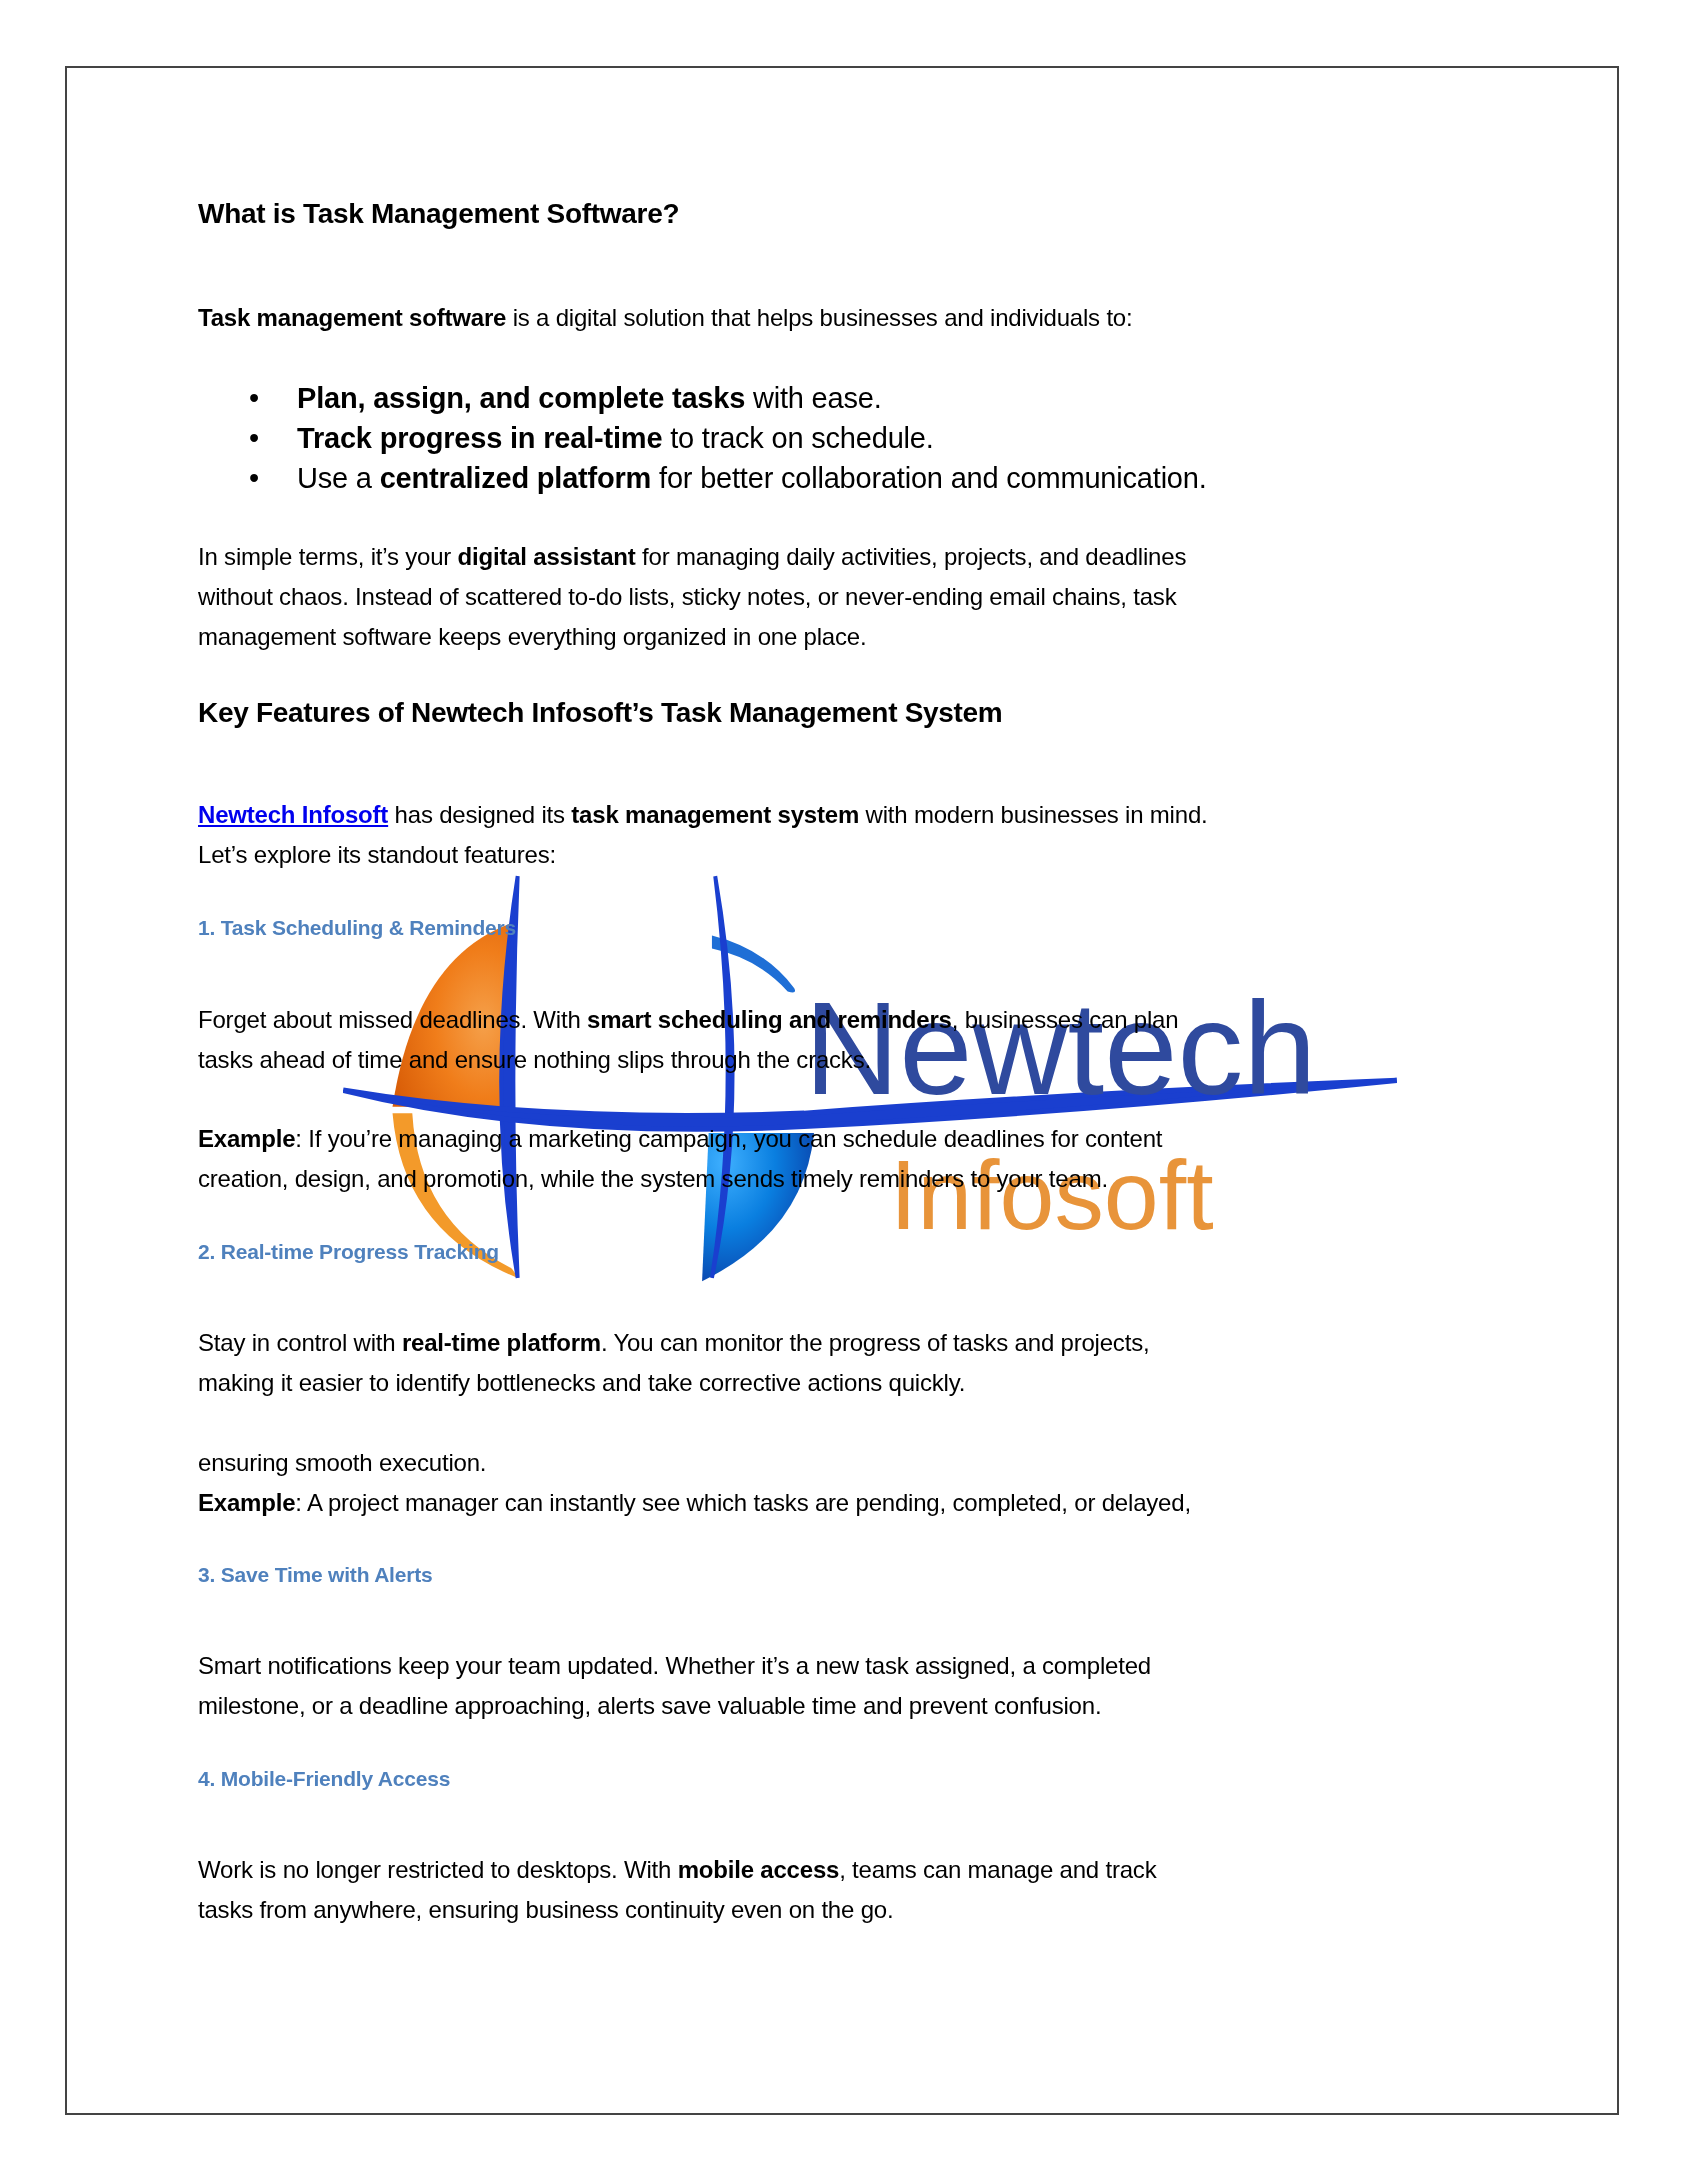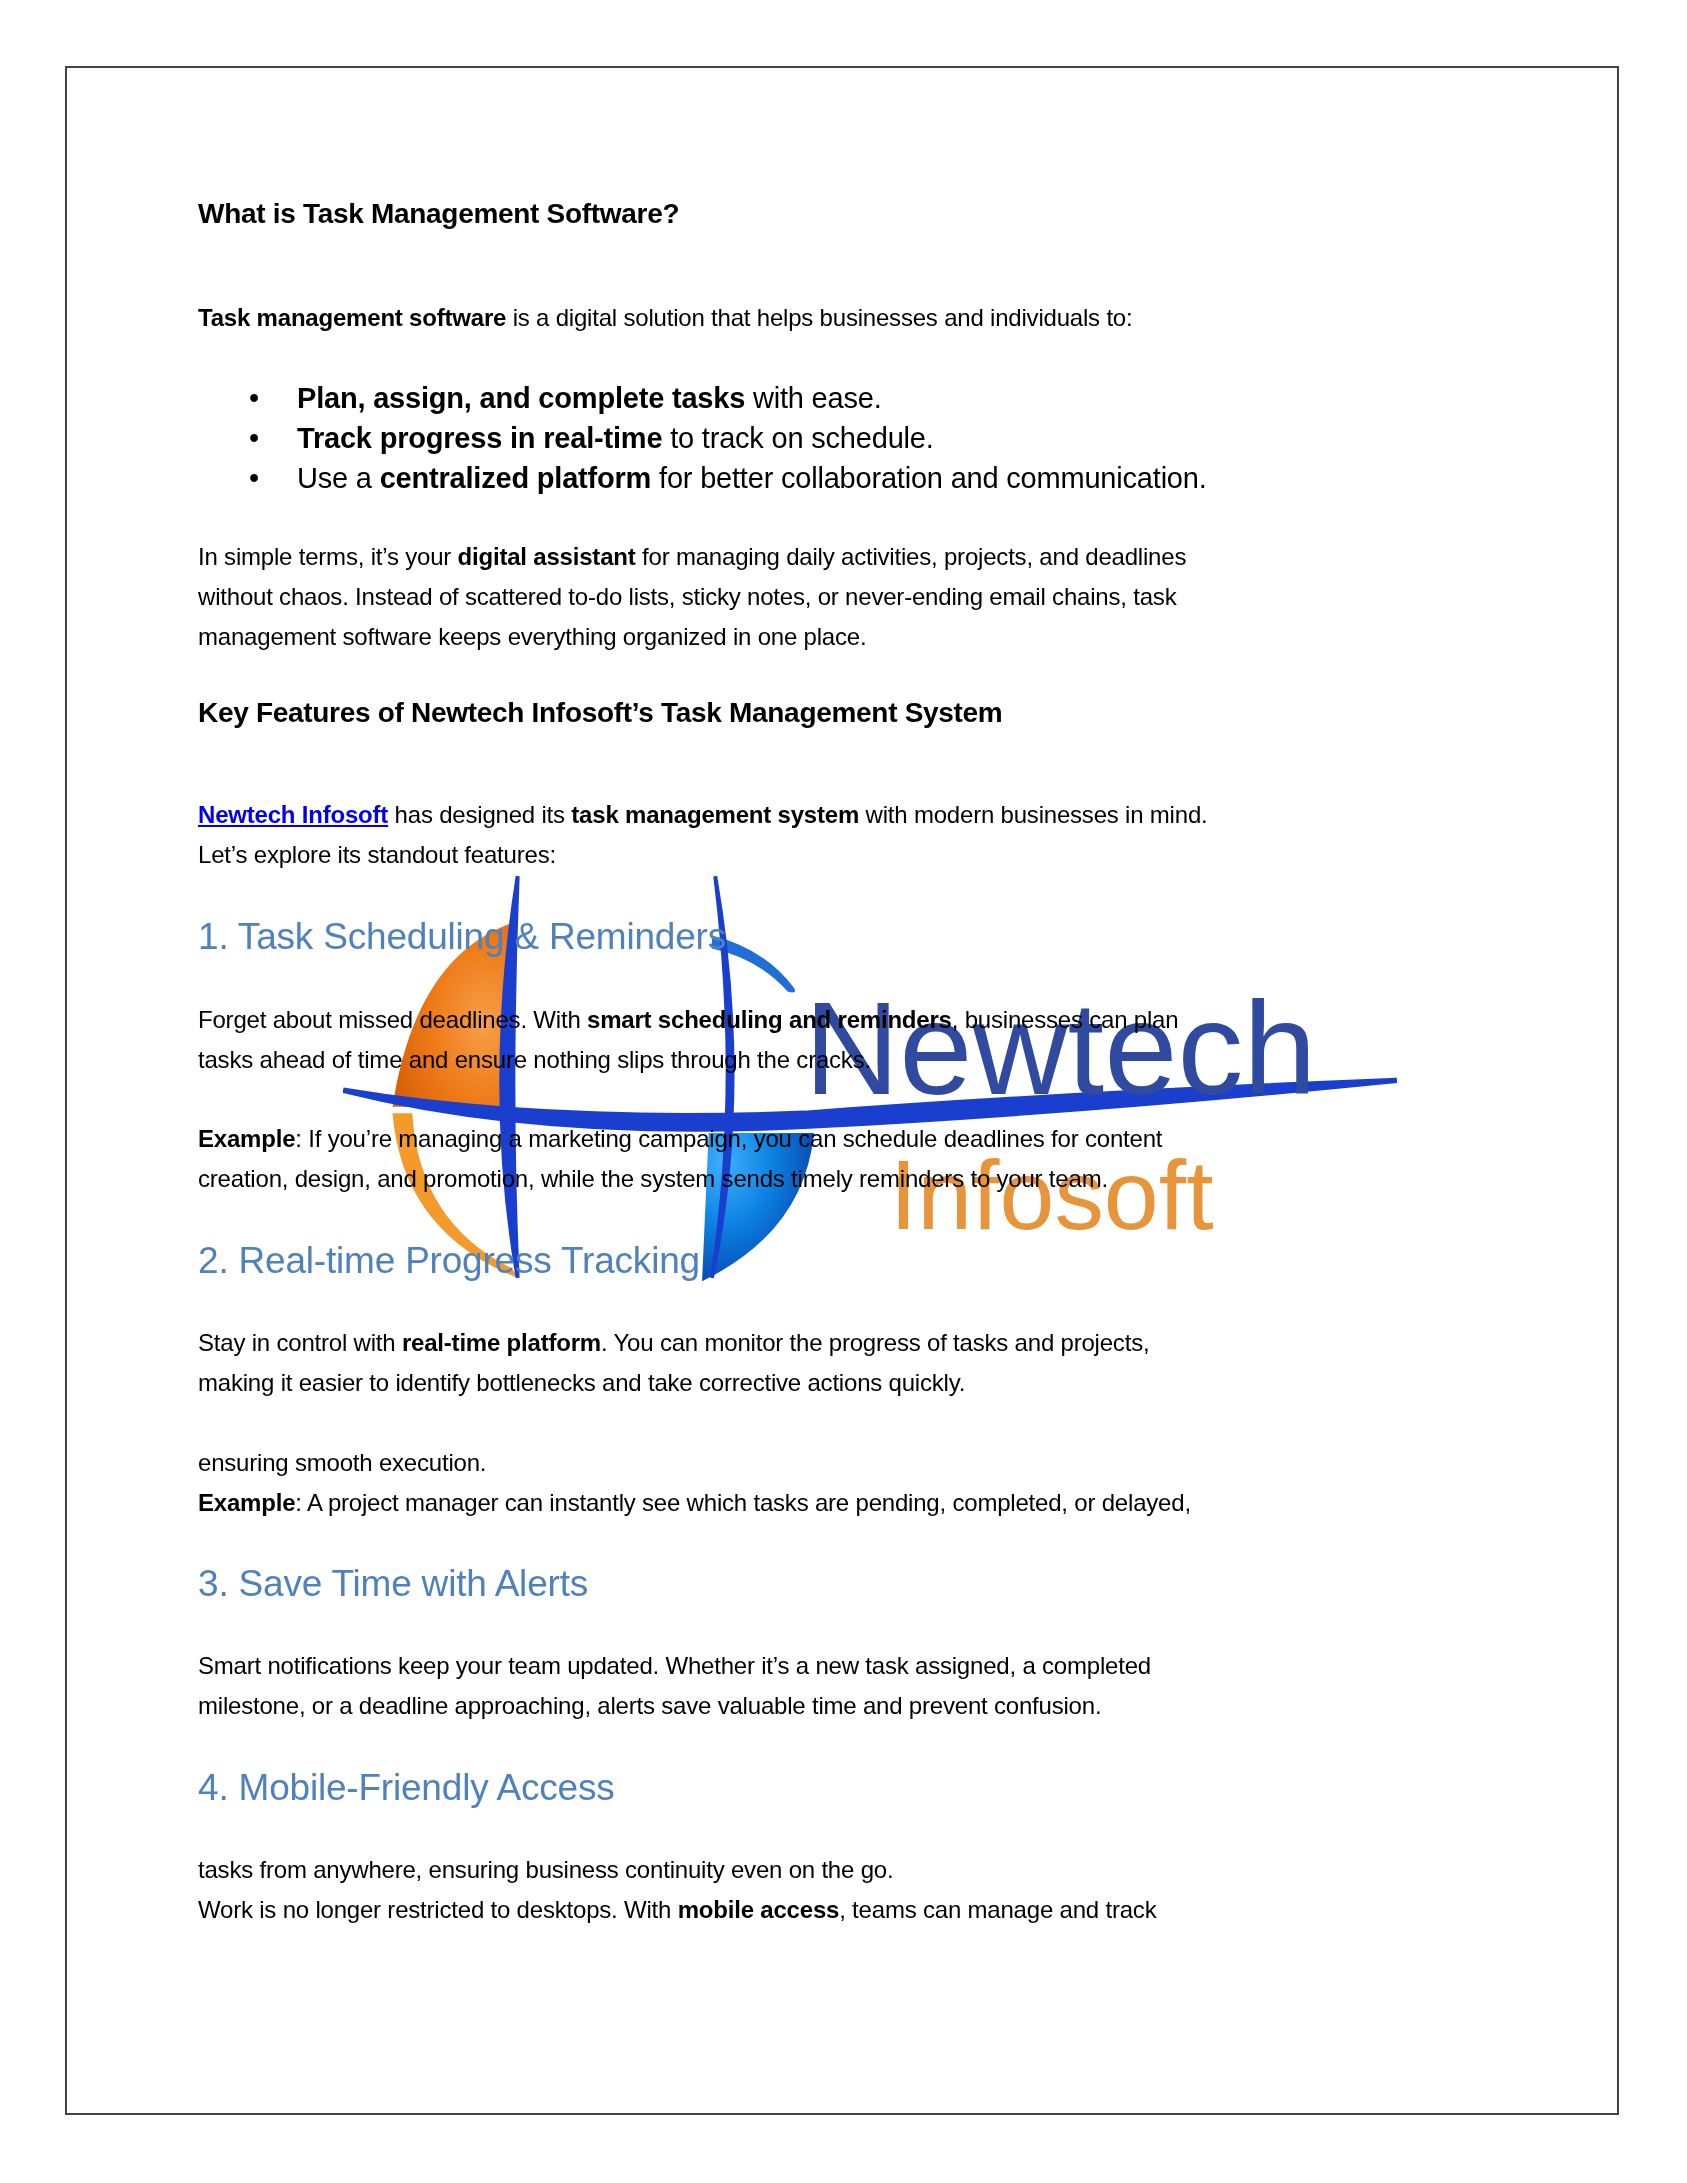--- a/index.html
+++ b/index.html
@@ -5,21 +5,21 @@
   html, body { margin: 0; padding: 0; background: #ffffff; }
   body { width: 1687px; height: 2183px; position: relative; overflow: hidden;
          font-family: "Liberation Sans", "DejaVu Sans", sans-serif; color: #000; }
   .page-frame { position: absolute; left: 65px; top: 66px; width: 1554px; height: 2049px;
                 border: 2px solid #444; box-sizing: border-box; }
   .logo { position: absolute; left: 343px; top: 863px; width: 1054px; height: 461px; z-index: 0; }
   .content { position: absolute; left: 198px; top: 0; width: 1292px; z-index: 1; }
   .abs { position: absolute; left: 0; white-space: nowrap; }
   .h1 { font-size: 28px; font-weight: bold; letter-spacing: -0.3px; }
   .p { font-size: 24px; line-height: 40px; letter-spacing: -0.2px; }
-  .h3 { font-size: 37px; font-weight: normal; color: #4f81bd; letter-spacing: -0.2px; }
+  .h3 { font-size: 21px; font-weight: bold; color: #4f81bd; letter-spacing: -0.2px; }
   .b { font-weight: bold; }
   .link { color: #0000ee; text-decoration: underline; font-weight: bold; }
   .bullets { position: absolute; left: 0; list-style: none; margin: 0; padding: 0; }
   .bullets li { position: relative; padding-left: 99px; font-size: 29px; line-height: 40px; white-space: nowrap; letter-spacing: -0.2px; }
   .bullets li .dot { position: absolute; left: 51px; top: 0; }
 </style>
 </head>
 <body>
 
 <div class="page-frame"></div>
@@ -101,18 +101,18 @@
   </div>
 
   <div class="abs h3" style="top:1563px;">3. Save Time with Alerts</div>
   <div class="abs p" style="top:1646px;">
     <div>Smart notifications keep your team updated. Whether it’s a new task assigned, a completed</div>
     <div>milestone, or a deadline approaching, alerts save valuable time and prevent confusion.</div>
   </div>
 
   <div class="abs h3" style="top:1767px;">4. Mobile-Friendly Access</div>
   <div class="abs p" style="top:1850px;">
+    <div><span>Work is no longer restricted to desktops. With </span><span class="b">mobile access</span><span>, teams can manage and track</span></div>
     <div>tasks from anywhere, ensuring business continuity even on the go.</div>
-    <div><span>Work is no longer restricted to desktops. With </span><span class="b">mobile access</span><span>, teams can manage and track</span></div>
   </div>
 
 </div>
 
 
 </body></html>

